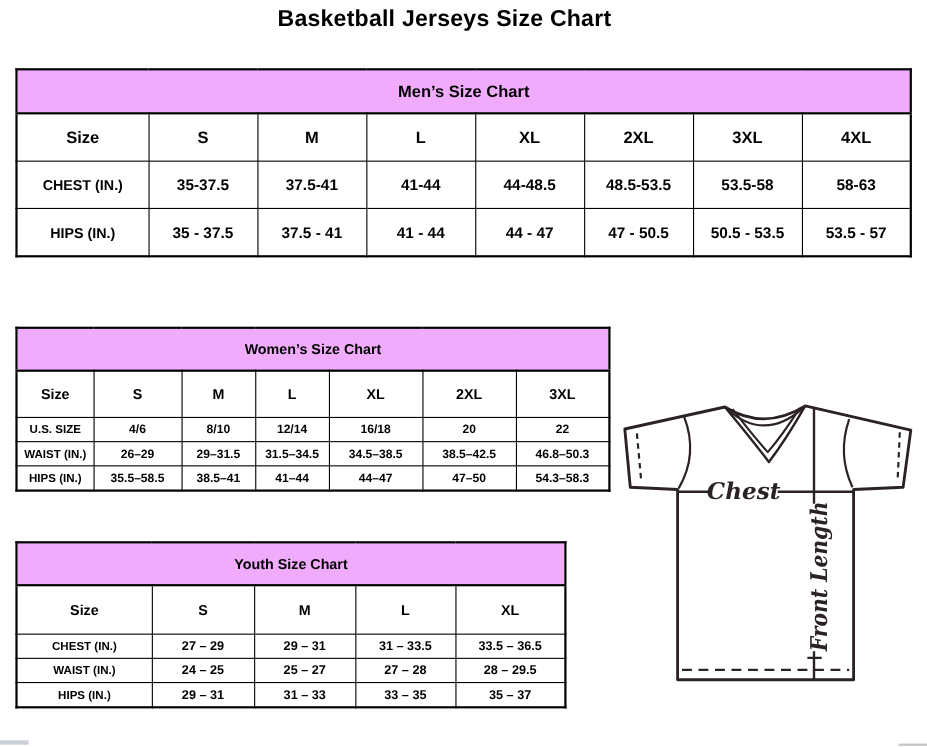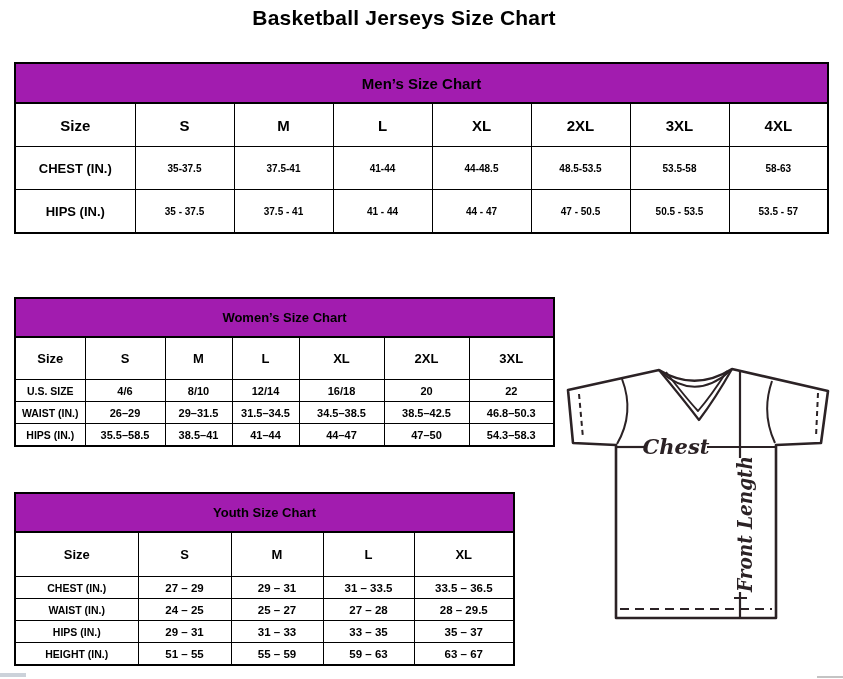--- a/index.html
+++ b/index.html
@@ -13,26 +13,26 @@
   }
   table.chart{
     position:absolute;border-collapse:collapse;table-layout:fixed;
     border:2px solid #000;background:#fff;
   }
   .chart th,.chart td{
     border:1px solid #000;text-align:center;vertical-align:middle;
     font-weight:bold;padding:0;overflow:hidden;white-space:nowrap;
   }
   .chart .table-title{
-    background:#a21caf;font-size:15px;border-bottom:2px solid #000;margin-left:24px;
+    background:#f0abfc;font-size:15px;border-bottom:2px solid #000;margin-left:24px;
   }
   
   #men-table .table-title{height:38px;}
   #men-table th{height:42px;font-size:15px;}
-  #men-table td{height:42px;font-size:10px;}
+  #men-table td{height:42px;font-size:14px;}
   #men-table td.row-label{font-size:13px;}
   
   #women-table .table-title{height:37px;}
   #women-table th{height:41px;font-size:13px;}
   #women-table td{height:21px;font-size:11px;}
   #women-table td.row-label{font-size:10.5px;}
   
   #youth-table .table-title{height:37px;}
   #youth-table th{height:43px;font-size:13px;}
   #youth-table td{height:21px;font-size:11.5px;}
@@ -195,27 +195,20 @@
         <td>27 – 28</td>
         <td>28 – 29.5</td>
       </tr>
       <tr>
         <td class="row-label">HIPS (IN.)</td>
         <td>29 – 31</td>
         <td>31 – 33</td>
         <td>33 – 35</td>
         <td>35 – 37</td>
       </tr>
-      <tr>
-        <td class="row-label">HEIGHT (IN.)</td>
-        <td>51 – 55</td>
-        <td>55 – 59</td>
-        <td>59 – 63</td>
-        <td>63 – 67</td>
-      </tr>
     </tbody>
 </table>
 
 <div id="jersey-diagram">
   <svg viewBox="0 0 288 312" xmlns="http://www.w3.org/2000/svg">
     <g stroke="#2b2225" fill="none" stroke-linejoin="round" stroke-linecap="butt">
 
       <path stroke-width="2.6" d="M 103,12 L 12,32 L 17,85 L 60,87 L 60,260 L 220,260 L 220,87 L 265,85 L 272,33 L 176,11 Q 139,34 103,12 Z"></path>
 
       <path stroke-width="1.9" d="M 105,14 Q 139,44 174,13"></path>

